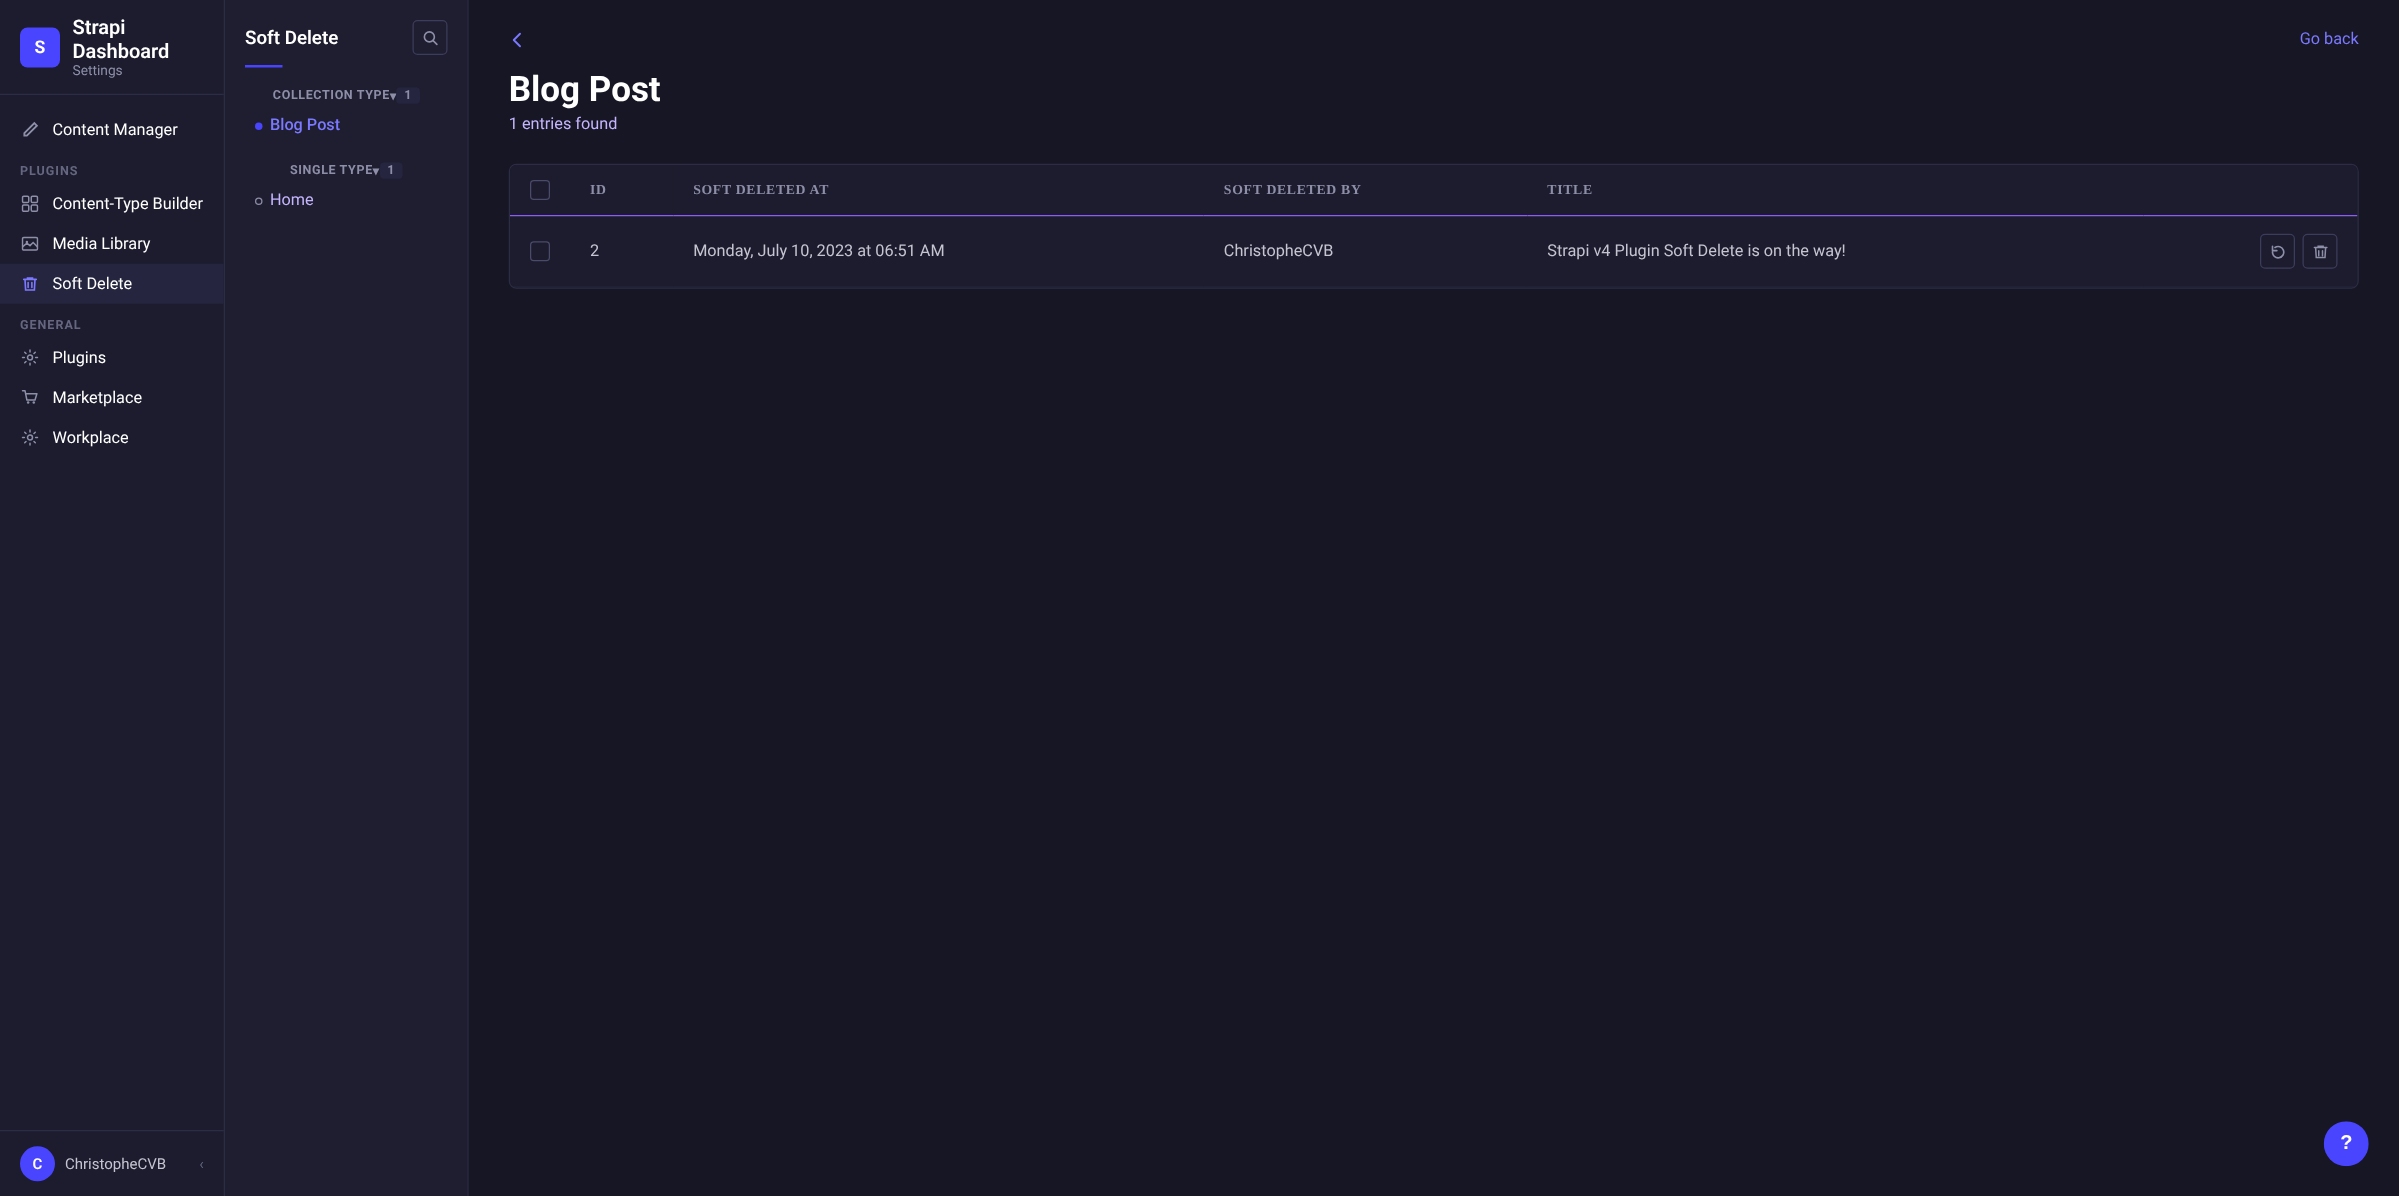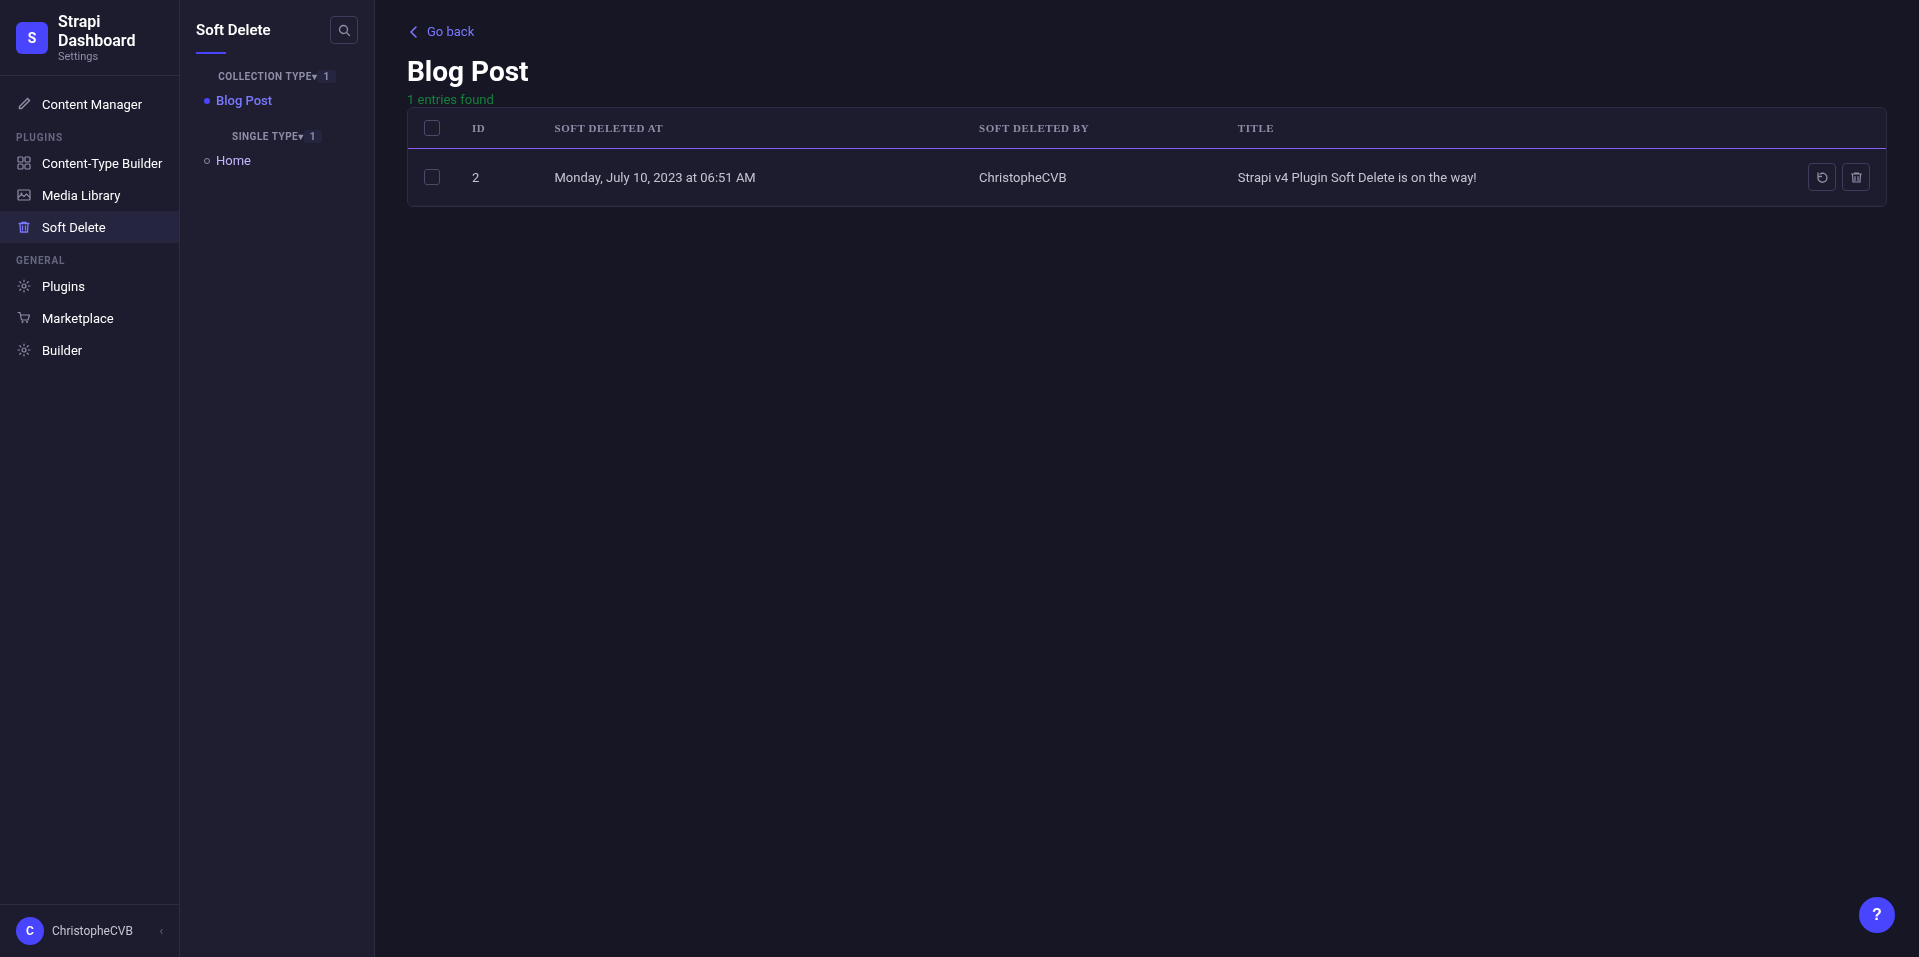--- a/index.html
+++ b/index.html
@@ -246,32 +246,34 @@
 
     .go-back {
       display: flex;
       align-items: center;
       gap: 6px;
       font-size: 13px;
       color: #7b79ff;
       cursor: pointer;
       margin-bottom: 16px;
       text-decoration: none;
+      justify-content: space-between;
     }
 
     .page-title {
       font-size: 28px;
       font-weight: 700;
       color: #ffffff;
       margin-bottom: 4px;
     }
 
     .page-subtitle {
       font-size: 13px;
-      color: #15803d;
+      color: #c4b5fd;
+      margin-bottom: 24px;
     }
 
     
     .table-container {
       background: #1c1c2e;
       border-radius: 6px;
       border: 1px solid #2c2c44;
       overflow: hidden;
     }
 
@@ -453,21 +455,21 @@
       <span>Marketplace</span>
     </div>
 
     <div class="nav-item">
       <span class="nav-icon">
         <svg width="14" height="14" viewBox="0 0 14 14" fill="none">
           <circle cx="7" cy="7" r="2" stroke="#8e8ea9" stroke-width="1.2" fill="none"></circle>
           <path d="M7 1v1.5M7 11.5V13M13 7h-1.5M2.5 7H1M11.24 2.76l-1.06 1.06M3.82 10.18l-1.06 1.06M11.24 11.24l-1.06-1.06M3.82 3.82L2.76 2.76" stroke="#8e8ea9" stroke-width="1.2" stroke-linecap="round"></path>
         </svg>
       </span>
-      <span>Builder</span>
+      <span>Workplace</span>
     </div>
   </nav>
 
   <div class="sidebar-footer">
     <div class="sidebar-user">
       <div class="user-avatar">
         <span>C</span>
       </div>
       <span class="user-name">ChristopheCVB</span>
     </div>

